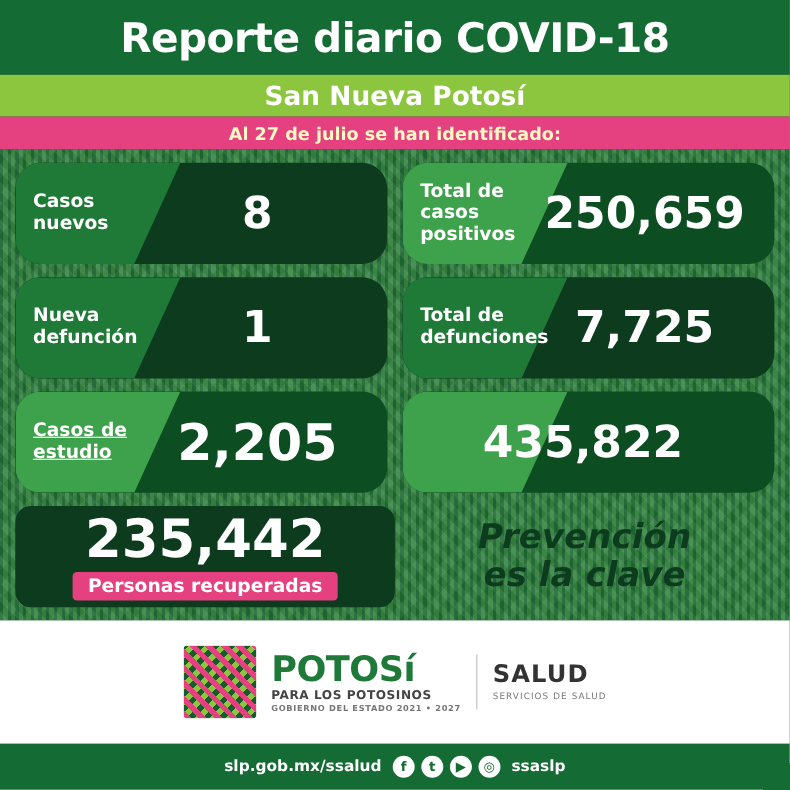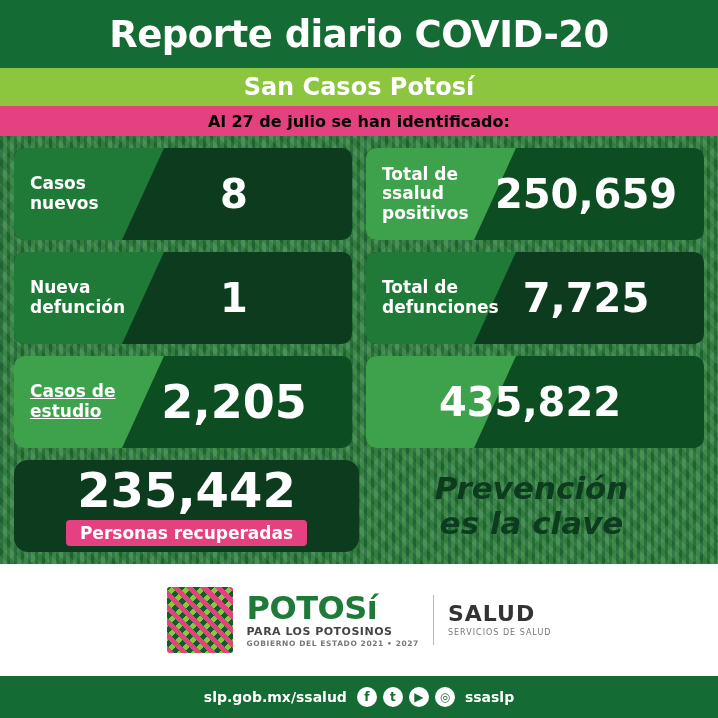--- a/index.html
+++ b/index.html
@@ -49,21 +49,21 @@
     font-family: "DejaVu Sans", sans-serif;
   }
   .datebar {
     background: #e5407f;
     height: 30px;
     display: flex;
     align-items: center;
     justify-content: center;
   }
   .datebar-text {
-    color: #000000;
+    color: #fef9c3;
     font-size: 16px;
     font-weight: bold;
     font-family: "DejaVu Sans", sans-serif;
   }
 
   
   .body-area {
     position: relative;
     height: 428px;
     background-color: #2a7a3e;
@@ -75,21 +75,21 @@
     box-sizing: border-box;
   }
   .grid {
     display: grid;
     grid-template-columns: 1fr 1fr;
     gap: 12px 14px;
   }
   .card {
     position: relative;
     height: 92px;
-    border-radius: 10px;
+    border-radius: 23px;
     overflow: hidden;
     background: #0d3b1e;
     display: flex;
     align-items: center;
   }
   .card .label {
     position: relative;
     z-index: 2;
     color: #ffffff;
     font-weight: bold;
@@ -292,44 +292,44 @@
     font-weight: bold;
     font-family: "DejaVu Sans", sans-serif;
   }
 </style>
 </head>
 <body>
 
 <div class="poster">
 
   <div class="header">
-    <div class="header-title">Reporte diario COVID-20</div>
+    <div class="header-title">Reporte diario COVID-18</div>
   </div>
 
   <div class="subheader">
-    <div class="subheader-title">San Casos Potosí</div>
+    <div class="subheader-title">San Nueva Potosí</div>
   </div>
 
   <div class="datebar">
     <div class="datebar-text">Al 27 de  julio se han identificado:</div>
   </div>
 
   <div class="body-area">
 
     <div class="grid">
 
       <div class="card">
         <div class="wedge"></div>
         <div class="label">Casos nuevos</div>
         <div class="value">8</div>
       </div>
 
       <div class="card bright">
         <div class="wedge"></div>
-        <div class="label">Total de ssalud positivos</div>
+        <div class="label">Total de casos positivos</div>
         <div class="value">250,659</div>
       </div>
 
       <div class="card">
         <div class="wedge"></div>
         <div class="label">Nueva defunción</div>
         <div class="value">1</div>
       </div>
 
       <div class="card">

